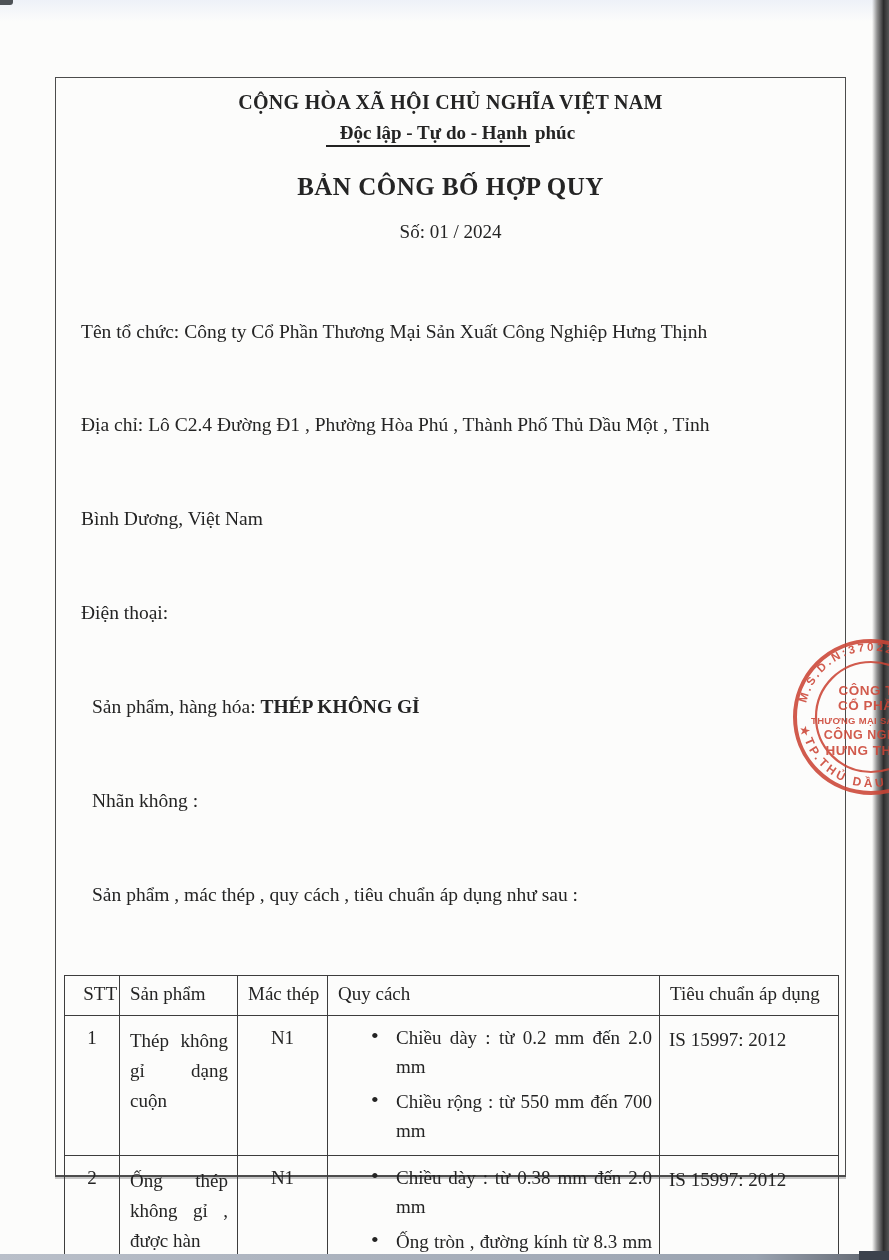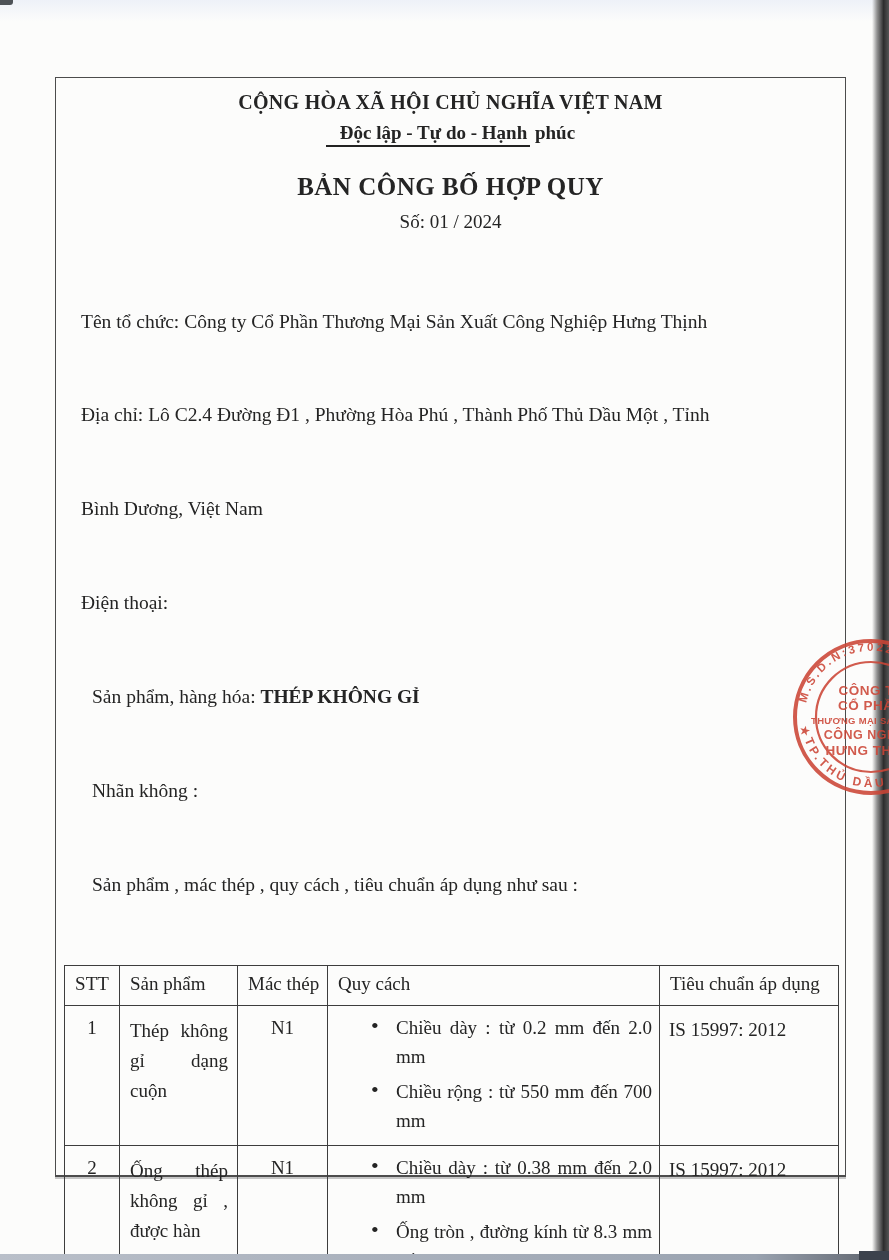--- a/index.html
+++ b/index.html
@@ -23,32 +23,32 @@
   .frame{
     position:absolute;left:55px;top:77px;width:791px;height:1100px;
     border:1.5px solid #4c4c4c;border-bottom-width:2.5px;
     box-shadow:0 2px 0 rgba(130,130,130,.45);
     box-sizing:border-box;
   }
   .nat-l1{margin-top:11px;text-align:center;font-size:20px;font-weight:bold;line-height:27px;letter-spacing:.3px;}
   .nat-l2{margin-top:5px;text-align:center;font-size:19px;font-weight:bold;line-height:24px;}
   .nat-l2 .und{border-bottom:2px solid #222;padding:0 3px 2px 14px;}
   .doc-title{margin:26px 0 0;text-align:center;font-size:25px;font-weight:bold;line-height:32px;letter-spacing:.5px;}
-  .doc-no{margin-top:6px;text-align:center;font-size:19px;line-height:26px;}
+  .doc-no{margin-top:16px;text-align:center;font-size:19px;line-height:26px;}
 
   .info{margin:8px 20px 0 25px;font-size:19.5px;line-height:31.3px;white-space:pre-wrap;}
   .info div{white-space:pre;}
   .ind10{padding-left:11px;}
   .bold{font-weight:bold;}
 
   table.spec{border-collapse:collapse;margin:2px 0 0 8px;width:774px;table-layout:fixed;}
   table.spec td,table.spec th{border:1.4px solid #3d3d3d;font-size:19px;font-weight:normal;
     vertical-align:top;box-sizing:border-box;}
   th.h{height:40px;text-align:left;padding:5px 4px 4px 10px;line-height:26px;}
-  th.h.c{text-align:center;padding-left:2px;padding-right:2px;}
+  th.h.c{text-align:right;padding-left:2px;padding-right:2px;}
   td.cstt{text-align:center;padding-top:11px;}
   td.cprod{padding:10px 9px 8px 10px;text-align:justify;line-height:30px;}
   td.cgrade{text-align:center;padding-top:11px;}
   td.cspecs{padding:0;}
   td.cstd{padding:10px 4px 4px 9px;line-height:28px;}
   ul.specs{margin:0;padding:7px 5px 4px 42px;list-style:none;}
   ul.specs li{position:relative;padding-left:26px;margin:0 2px 5px 0;text-align:justify;line-height:29.5px;}
   ul.specs li::before{content:"•";position:absolute;left:1px;top:-2px;font-size:22px;}
 
   .stamp{position:absolute;left:771px;top:617px;opacity:.88;z-index:5;}

